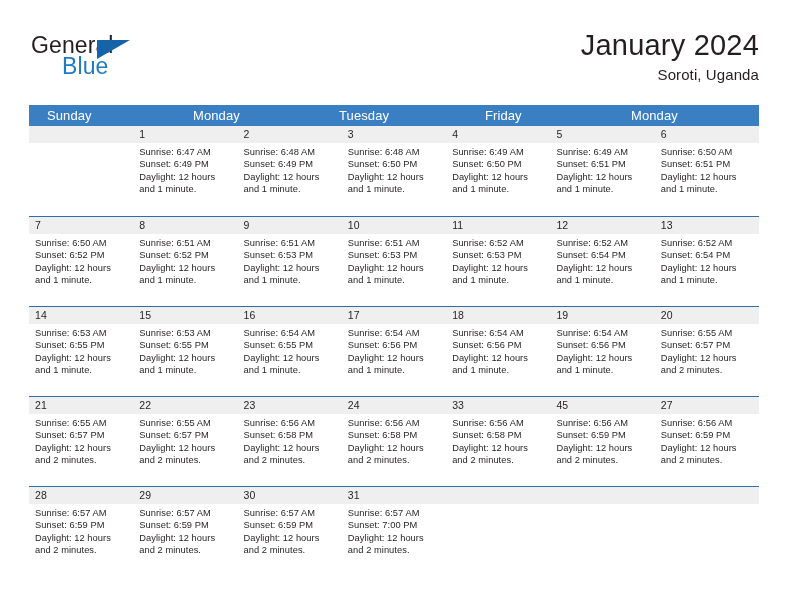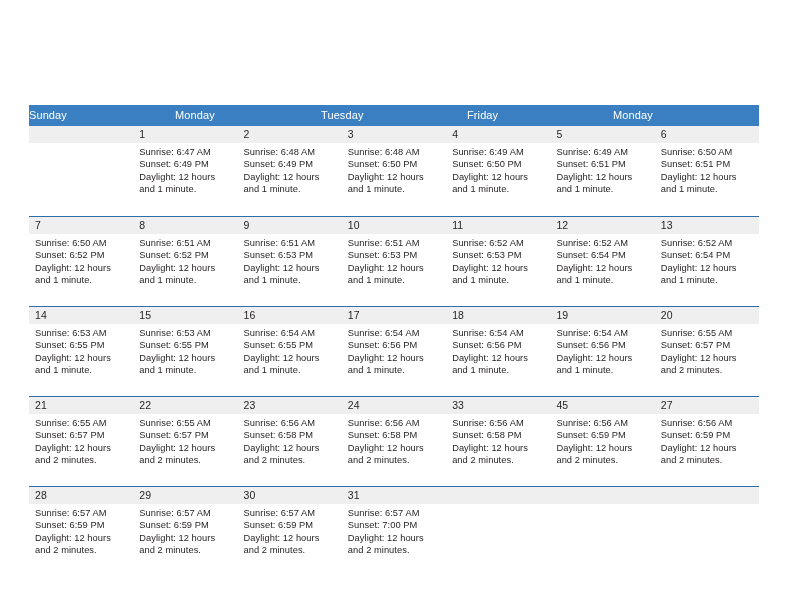--- a/index.html
+++ b/index.html
@@ -100,23 +100,23 @@
   }
 
   .weekday-row {
     display: flex;
     background: #3a7fc1;
     height: 21px;
   }
   .weekday-cell {
     flex: 1 1 0;
     color: #ffffff;
-    font-size: 11px;
+    font-size: 13px;
     line-height: 21px;
-    padding-left: 0;
+    padding-left: 18px;
     box-sizing: border-box;
     letter-spacing: 0.1px;
   }
 
   .week-row {
     display: flex;
     height: 90px;
     border-top: 1.6px solid #2e6da8;
     box-sizing: border-box;
   }
@@ -151,20 +151,34 @@
   }
   .day-details div {
     white-space: nowrap;
   }
 </style>
 </head>
 <body>
 
 <div class="page">
 
+  <div class="header">
+
+    <div class="brand">
+      <span class="brand-general">General</span>
+      <span class="brand-flag"></span>
+      <span class="brand-blue">Blue</span>
+    </div>
+
+    <div class="title-block">
+      <div class="cal-title">January 2024</div>
+      <div class="cal-subtitle">Soroti, Uganda</div>
+    </div>
+
+  </div>
 
   <div class="calendar">
     <div class="weekday-row" id="weekday-row">
         <div class="weekday-cell">Sunday</div>
         <div class="weekday-cell">Monday</div>
         <div class="weekday-cell">Tuesday</div>
         <div class="weekday-cell">Friday</div>
         <div class="weekday-cell">Monday</div>
       </div>
     <div id="weeks-container">

